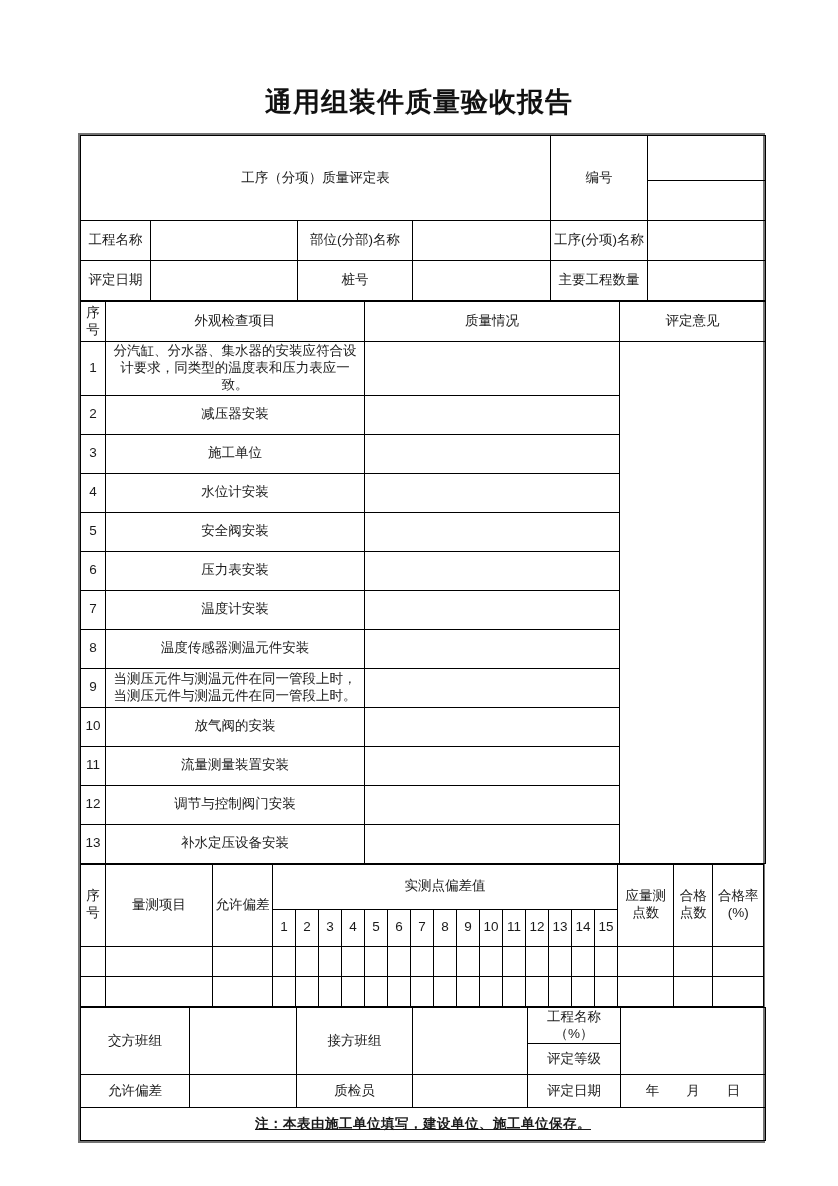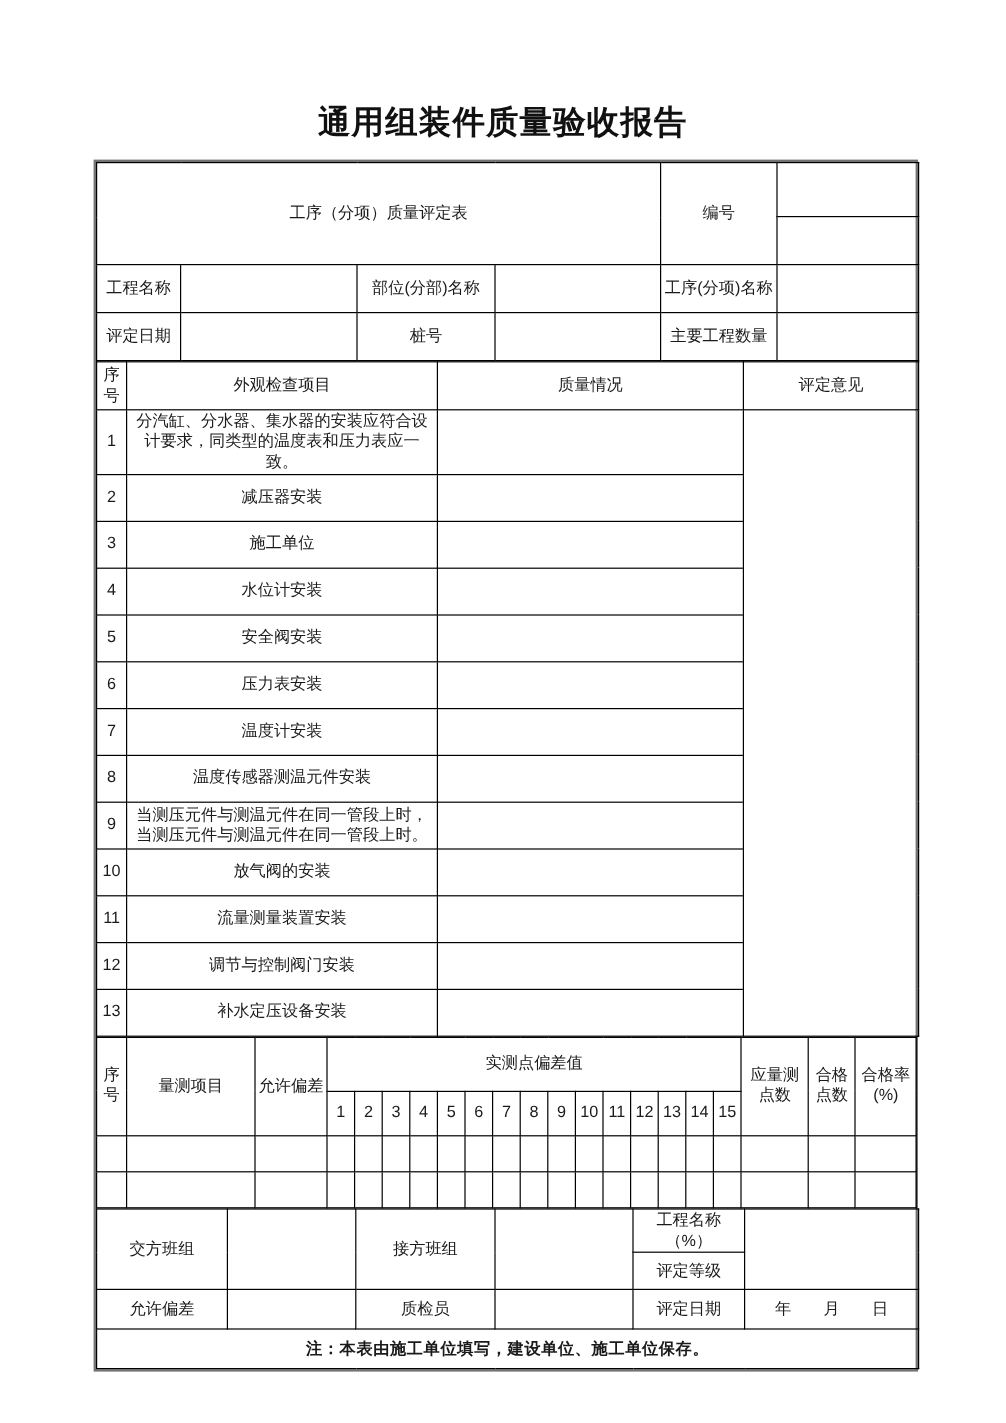--- a/index.html
+++ b/index.html
@@ -6,21 +6,21 @@
   body { background:#ffffff; font-family:"Liberation Sans", sans-serif; color:#1a1a1a; }
   .page { position:relative; width:838px; height:1186px; background:#ffffff; overflow:hidden; }
   .title { position:absolute; top:84px; left:0; width:838px; text-align:center;
            font-size:27px; font-weight:bold; letter-spacing:1px; color:#111; }
   .doc { position:absolute; left:78px; top:133px; width:687px; border:2px solid #737373; background:#fff; }
   table.t { width:100%; border-collapse:collapse; table-layout:fixed; }
   table.t td { border:1px solid #000; text-align:center; vertical-align:middle;
                font-size:13.5px; line-height:1.25; white-space:pre-line; overflow:hidden;
                padding:1px 2px; color:#1a1a1a; }
   td.item-long { line-height:1.15; }
-  td.note-cell { text-align:left; padding-left:8px; font-weight:bold; letter-spacing:0.5px; }
+  td.note-cell { text-align:left; padding-left:8px; font-weight:bold; letter-spacing:0.5px;text-decoration:underline; }
   td.num { padding:0; }
 </style>
 </head>
 <body>
 
 <div class="page">
 
   <div class="title">通用组装件质量验收报告</div>
 
   <div class="doc">

